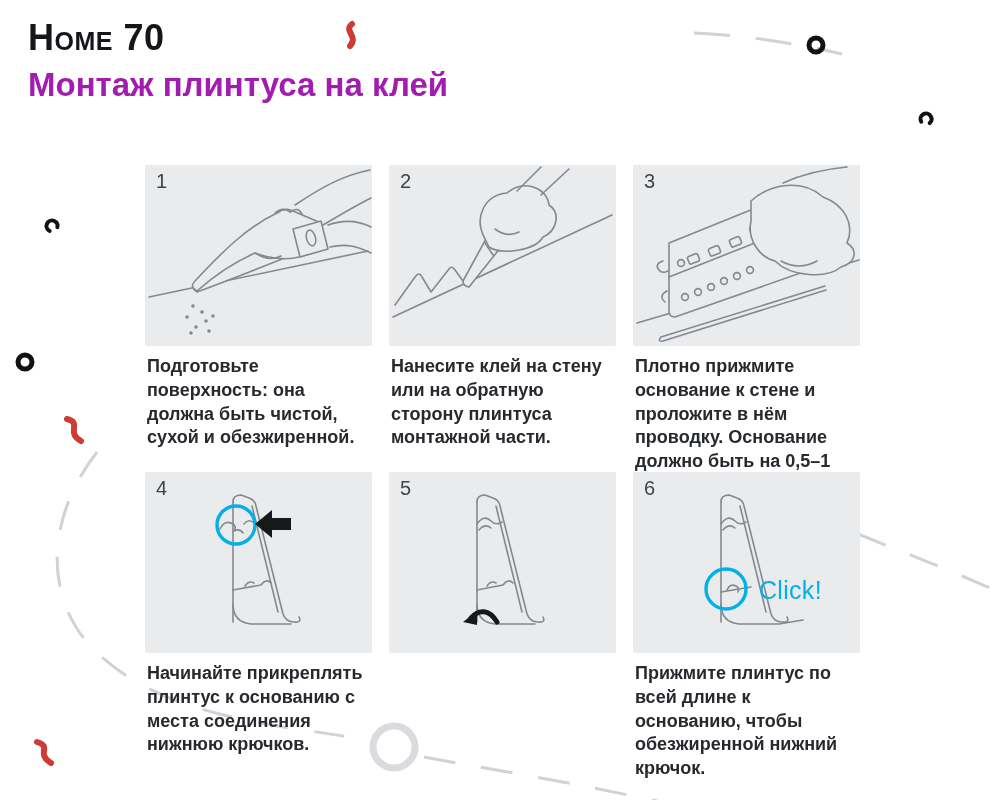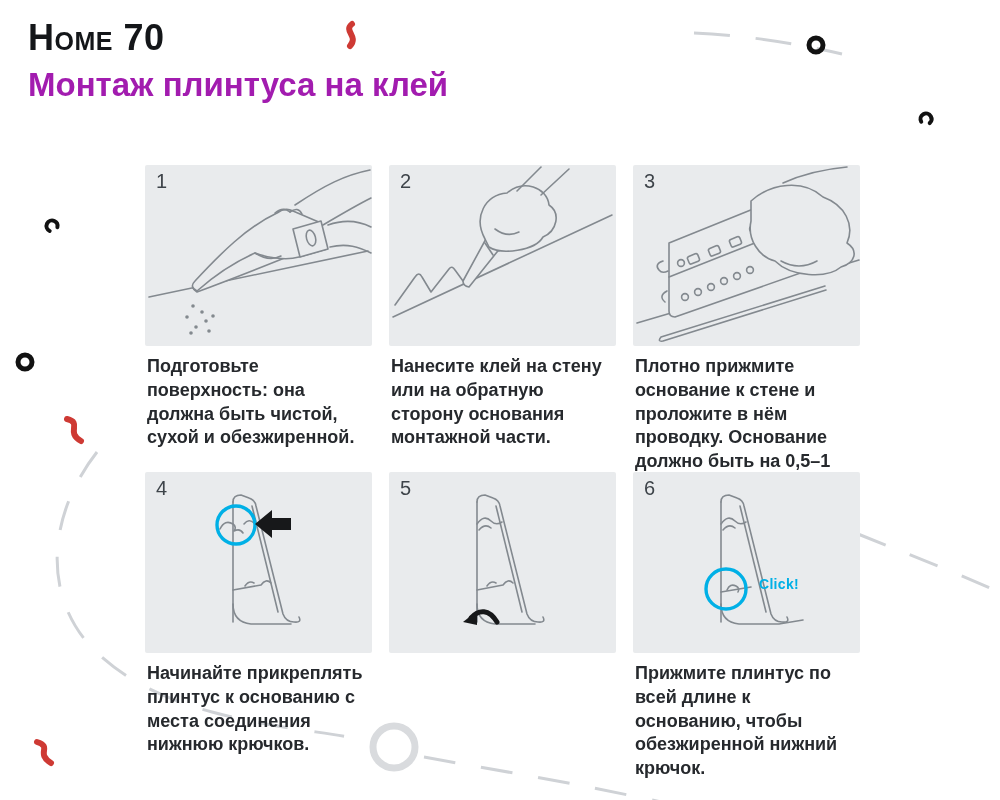--- a/index.html
+++ b/index.html
@@ -24,21 +24,21 @@
     position:relative;width:227px;height:181px;background:#e9ebed;border-radius:2px;
   }
   .num{
     position:absolute;left:11px;top:5px;font-size:20px;font-weight:500;color:#3e444a;
   }
   .panel svg{position:absolute;left:0;top:0;}
   .caption{
     margin:9px 2px 0 2px;font-size:18px;line-height:1.32;font-weight:700;color:#26292d;
   }
   .click{
-    position:absolute;left:126px;top:104px;font-size:14px;font-weight:700;
+    position:absolute;left:126px;top:104px;font-size:25px;font-weight:400;
     color:#00b0e6;letter-spacing:.3px;
   }
   
   .deco{position:absolute;left:0;top:0;z-index:1;pointer-events:none;}
   .lineart{fill:none;stroke:#83898f;stroke-width:1.6;stroke-linecap:round;stroke-linejoin:round;}
   .fillart{fill:#e9ebed;stroke:#83898f;stroke-width:1.6;stroke-linecap:round;stroke-linejoin:round;}
   .hook-circle{fill:none;stroke:#00b0e6;stroke-width:3.4;}
 </style>
 </head>
 <body>
@@ -109,21 +109,21 @@
         <path class="fillart" d="M 74 116 L 98 72 L 112 82 L 80 122 Q 74 121 74 116 Z"></path>
         <path class="lineart" d="M 96 78 L 104 90"></path>
         <path class="lineart" d="M 101 74 L 110 86"></path>
         <path class="fillart" d="M 96 74 C 84 52, 96 30, 118 28 C 134 14, 158 22, 160 40 C 172 48, 168 66, 154 72 C 146 86, 112 90, 100 82 Z"></path>
         <path class="lineart" d="M 128 26 L 152 2"></path>
         <path class="lineart" d="M 152 30 L 180 4"></path>
         <path class="lineart" d="M 106 64 q 12 9 24 3"></path>
       </svg>
       <span class="num">2</span>
     </div>
-    <p class="caption">Нанесите клей на стену или на обратную сторону основания монтажной части.</p>
+    <p class="caption">Нанесите клей на стену или на обратную сторону плинтуса монтажной части.</p>
   </div>
 
   <div class="step c3 r1">
     <div class="panel">
       <svg width="227" height="181" viewBox="0 0 227 181">
         <path class="lineart" d="M 4 158 L 72 138"></path>
         <path class="lineart" d="M 196 104 L 226 95"></path>
         <path class="lineart" d="M 28 172 L 192 121 M 30 176 L 193 125 M 28 172 Q 24 177 30 176"></path>
         <path class="fillart" d="M 36 78 L 160 28 L 196 98 L 42 152 Q 36 152 36 146 Z"></path>
         <path class="lineart" d="M 36 112 L 152 66"></path>

